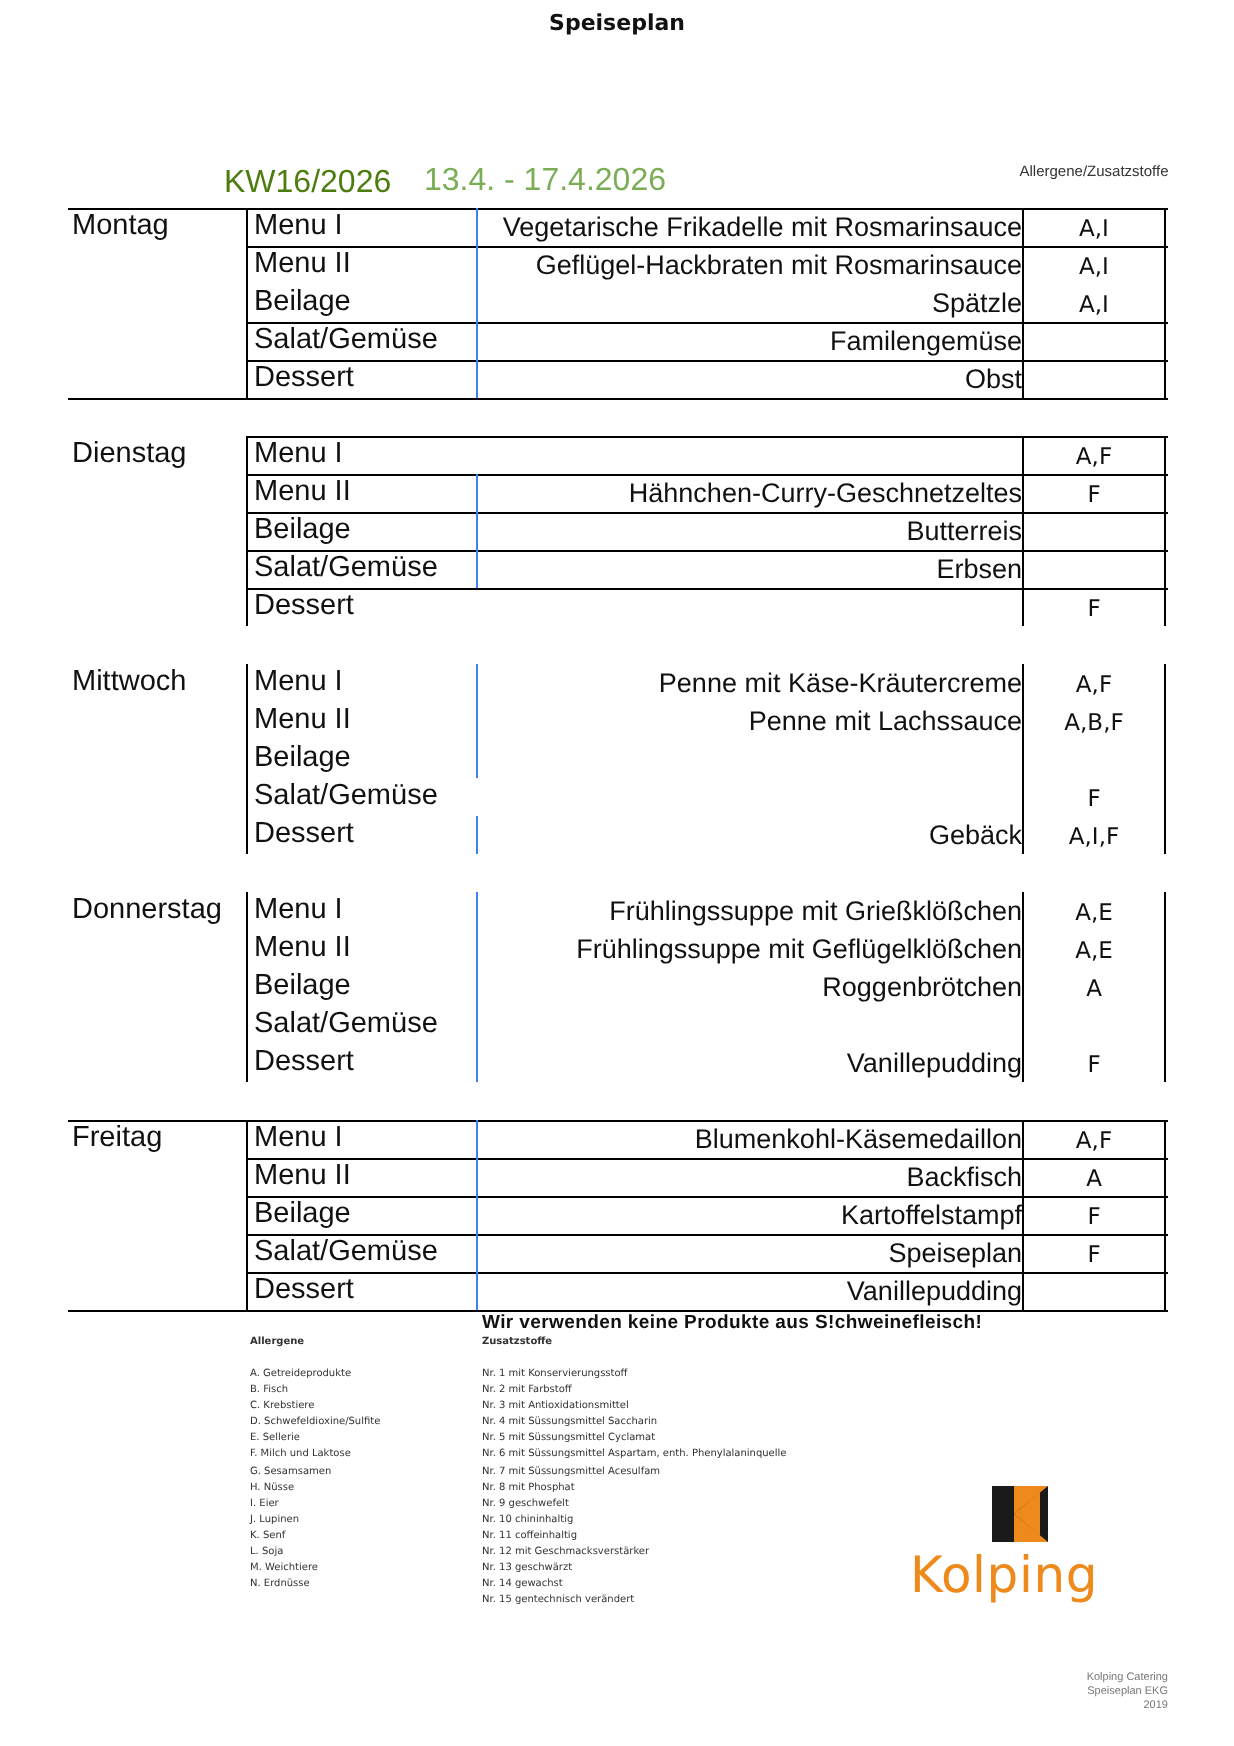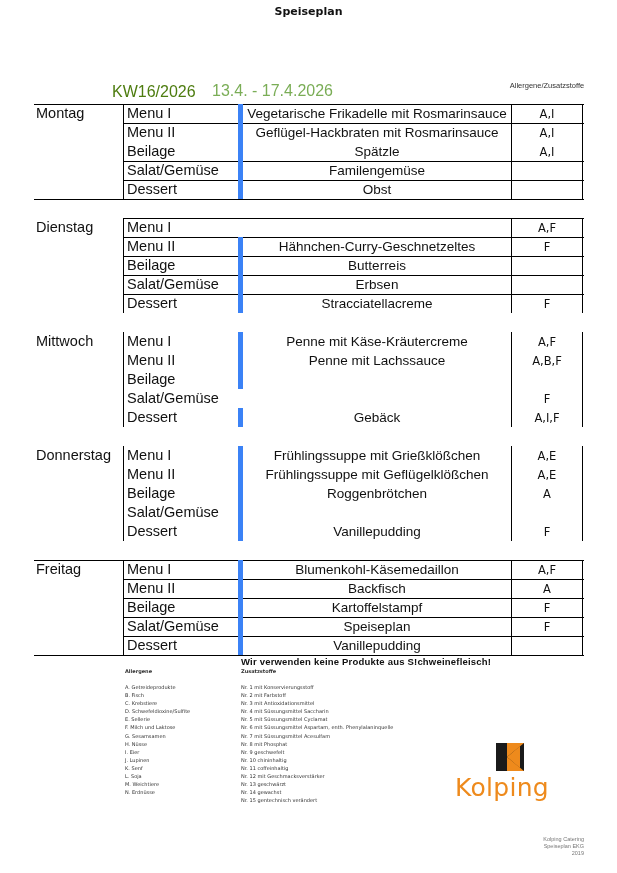--- a/index.html
+++ b/index.html
@@ -12,22 +12,22 @@
                font-size: 16px; color: #7aad56; margin-top: 24px; }
   .kw { position: absolute; top: 83px; left: 112px; font-size: 16px; color: #4d7c0f; }
   .allerg-head { position: absolute; top: 81px; left: 506px; width: 82px; text-align: center;
                  font-size: 7.5px; line-height: 10px; color: #333; }
 
   .day { position: absolute; left: 34px; width: 550px; }
   .day .dayname { position: absolute; left: 2px; top: 0; font-size: 14.5px; line-height: 19px; }
   .row { position: absolute; left: 89px; width: 461px; height: 19px; }
   .row .lbl { position: absolute; left: 0; width: 115px; height: 19px; padding-left: 3px;
               font-size: 14.5px; line-height: 19px; border-left: 1px solid #000; white-space: nowrap; }
-  .row .dish { position: absolute; left: 115px; width: 273px; height: 19px; text-align: center;
-               font-size: 13.5px; line-height: 19px; border-left: 5px solid #3b82f6; white-space: nowrap; }
+  .row .dish { position: absolute; left: 115px; width: 273px; height: 19px; text-align: right;
+               font-size: 13.5px; line-height: 19px; border-left: 1px solid #3b82f6; white-space: nowrap; }
   .row .alg { position: absolute; left: 388px; width: 72px; height: 19px; text-align: center;
               font-size: 11.5px; line-height: 21px; border-left: 1px solid #000; border-right: 1px solid #000;
               font-family: "DejaVu Sans", sans-serif; }
   .hb { position: absolute; height: 1px; background: #000; }
 
   .note { position: absolute; top: 656px; left: 241px; font-size: 9.5px; font-weight: bold; letter-spacing: 0.2px; }
   .legend-head { position: absolute; font-size: 5px; font-weight: bold; color: #333; font-family: "DejaVu Sans", sans-serif; }
   .legend-list { position: absolute; font-size: 5px; line-height: 8.1px; color: #333; font-family: "DejaVu Sans", sans-serif; white-space: nowrap; }
   .legend-list div { height: 8.1px; }
 
@@ -101,21 +101,20 @@
       </div>
       <div class="hb" style="top: 57px; left: 89px; width: 461px;"></div>
       <div class="row" style="top: 57px;">
         <div class="lbl">Salat/Gemüse</div>
         <div class="dish">Erbsen</div>
         <div class="alg"></div>
       </div>
       <div class="hb" style="top: 76px; left: 89px; width: 461px;"></div>
       <div class="row" style="top: 76px;">
         <div class="lbl">Dessert</div>
-        <div class="dish">Stracciatellacreme</div>
         <div class="alg">F</div>
       </div>
     </div>
     <div class="day" style="top: 332px; height: 95px;">
       <div class="dayname">Mittwoch</div>
       <div class="row" style="top: 0px;">
         <div class="lbl">Menu I</div>
         <div class="dish">Penne mit Käse-Kräutercreme</div>
         <div class="alg">A,F</div>
       </div>

